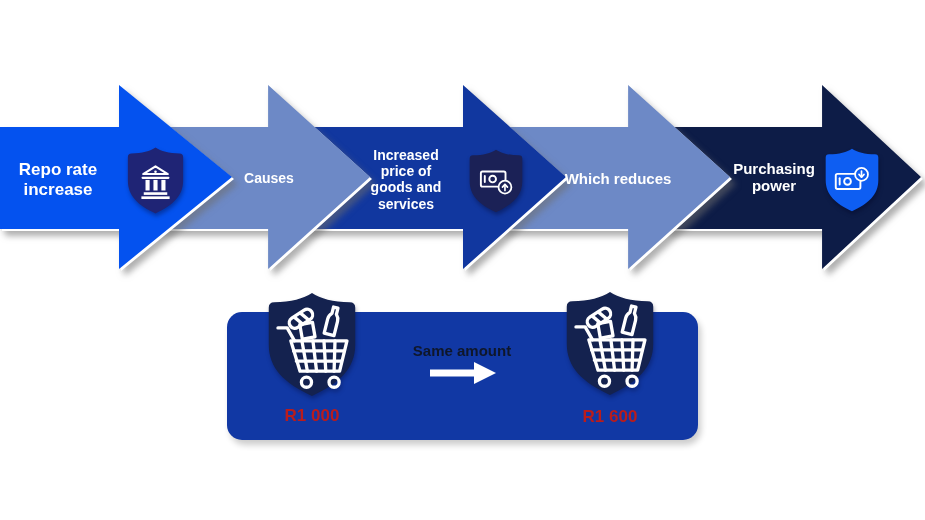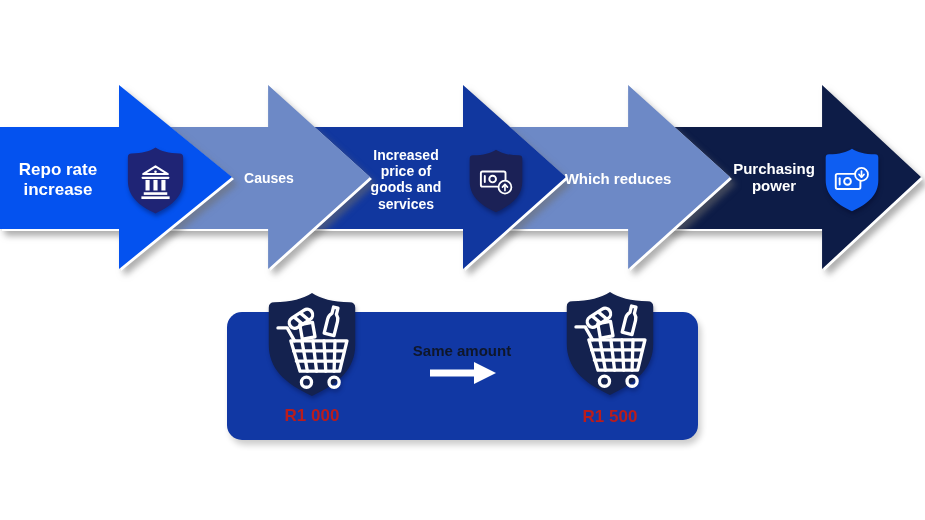--- a/index.html
+++ b/index.html
@@ -175,21 +175,21 @@
       <line x1="63" y1="53" x2="65" y2="86"></line>
       <line x1="75" y1="53" x2="74" y2="86"></line>
       <line x1="30" y1="64" x2="85" y2="64"></line>
       <line x1="33" y1="75" x2="82" y2="75"></line>
       <circle cx="44" cy="98" r="5.5"></circle>
       <circle cx="74" cy="98" r="5.5"></circle>
     </g>
   </svg>
 
   <div class="price price-left">R1 000</div>
-  <div class="price price-right">R1 500</div>
+  <div class="price price-right">R1 600</div>
 
   <div class="rel-label rel-top">Same amount</div>
   <svg class="rel-arrow" viewBox="0 0 66 22">
     <rect x="0" y="7.5" width="44" height="7" fill="#ffffff"></rect>
     <polygon points="44,0 66,11 44,22" fill="#ffffff"></polygon>
   </svg>
 
 </div>
 
 </body></html>

